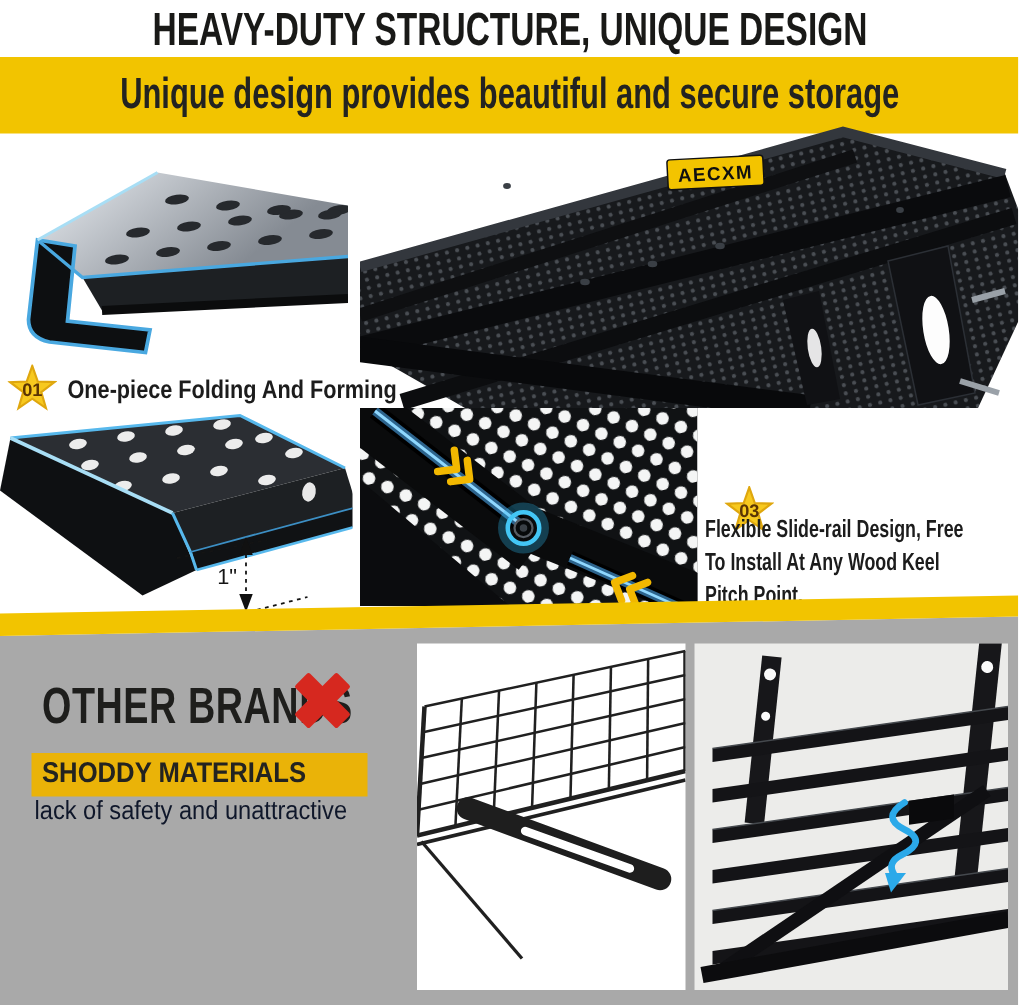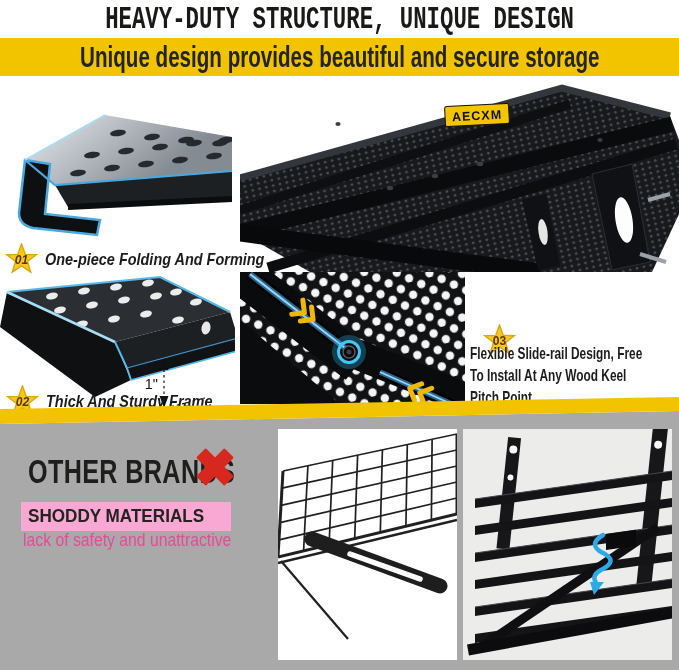--- a/index.html
+++ b/index.html
@@ -1,44 +1,44 @@
 <!DOCTYPE html>
 <html><head>
 <meta charset="utf-8">
 <style>
   html,body{margin:0;padding:0;background:#fff;}
   .page{position:relative;width:679px;height:670px;background:#ffffff;overflow:hidden;
         font-family:"Liberation Sans",sans-serif;}
   .abs{position:absolute;}
   
-  .title-row{position:absolute;top:1px;left:0;width:679px;height:38px;text-align:center;line-height:38px;font-family:Liberation Mono, monospace;}
+  .title-row{position:absolute;top:1px;left:0;width:679px;height:38px;text-align:center;line-height:38px;}
   .title-row span{display:inline-block;font-size:31px;font-weight:bold;color:#191917;
                   transform:scaleX(.72);transform-origin:center;white-space:nowrap;letter-spacing:0;}
-  .banner{position:absolute;top:38px;left:0;width:679px;height:38px;background:#f2c400;
+  .banner{position:absolute;top:38px;left:0;width:679px;height:51px;background:#f2c400;
           display:flex;align-items:center;justify-content:center;}
   .banner span{display:inline-block;font-size:29px;font-weight:bold;color:#232321;
                transform:scaleX(.71);transform-origin:center;white-space:nowrap;}
   
-  .callout{position:absolute;display:flex;align-items:center;gap:7px;font-style:italic;}
+  .callout{position:absolute;display:flex;align-items:center;gap:7px;}
   .callout-text{display:inline-block;font-size:17px;font-weight:bold;color:#1c1c1c;
                 transform:scaleX(.85);transform-origin:left center;white-space:nowrap;}
   .c03-lines{position:absolute;left:470px;top:342px;}
   .c03-lines div{font-size:16.5px;font-weight:bold;color:#1c1c1c;line-height:22px;
                  transform:scaleX(.72);transform-origin:left center;white-space:nowrap;}
   
   .bottom{position:absolute;top:396px;left:0;width:679px;height:274px;}
   .bottom svg.bg{position:absolute;top:0;left:0;}
   .cmp-title{position:absolute;left:28px;top:56px;height:38px;line-height:38px;}
   .cmp-title span{display:inline-block;font-size:34px;font-weight:bold;color:#1e1e1c;
                   transform:scaleX(.74);transform-origin:left center;white-space:nowrap;letter-spacing:.5px;}
   .cross{position:absolute;left:194px;top:50px;}
-  .pt-head{position:absolute;background:#f9a8d4;padding:3px 7px 4px 7px;}
+  .pt-head{position:absolute;background:#eab308;padding:3px 21px 4px 7px;}
   .pt-head span{display:inline-block;font-size:19px;font-weight:bold;color:#232320;
                 transform:scaleX(.9);transform-origin:left center;white-space:nowrap;}
-  .pt-line{position:absolute;font-size:17.5px;color:#ec4899;line-height:23.5px;}
+  .pt-line{position:absolute;font-size:17.5px;color:#0f172a;line-height:23.5px;}
   .pt-line div{transform:scaleX(.9);transform-origin:left center;white-space:nowrap;}
   .photo{position:absolute;}
   .photoE{left:278px;top:33px;width:179px;height:231px;background:#ffffff;}
   .photoF{left:463px;top:33px;width:209px;height:231px;background:#ececea;}
   svg text{font-family:"Liberation Sans",sans-serif;}
 </style>
 </head>
 <body>
 
 <div class="page">
@@ -218,27 +218,20 @@
       <polygon points="17,1 20.8,11.7 32.2,12.1 23.2,19 26.4,29.9 17,23.5 7.6,29.9 10.8,19 1.8,12.1 13.2,11.7" fill="#f7c91f" stroke="#dfa70e" stroke-width="1.5"></polygon>
       <text x="17" y="21.5" text-anchor="middle" font-size="12.5" font-weight="bold" fill="#5a3404">03</text>
     </svg>
   </div>
   <div class="c03-lines">
     <div>Flexible Slide-rail Design, Free</div>
     <div>To Install At Any Wood Keel</div>
     <div>Pitch Point.</div>
   </div>
 
-  <div class="callout" style="left:6px;top:385px">
-    <svg width="33" height="33" viewBox="0 0 34 34">
-      <polygon points="17,1 20.8,11.7 32.2,12.1 23.2,19 26.4,29.9 17,23.5 7.6,29.9 10.8,19 1.8,12.1 13.2,11.7" fill="#f7c91f" stroke="#dfa70e" stroke-width="1.5"></polygon>
-      <text x="17" y="21.5" text-anchor="middle" font-size="12.5" font-weight="bold" fill="#5a3404">02</text>
-    </svg>
-    <span class="callout-text">Thick And Sturdy Frame</span>
-  </div>
 
   <div class="bottom">
     <svg class="bg" width="679" height="274" viewBox="0 0 679 274">
       <polygon points="0,28 679,15 679,274 0,274" fill="#a9a9a9"></polygon>
       <polygon points="0,13 679,1 679,15 0,28" fill="#f2c400"></polygon>
     </svg>
 
     <div class="cmp-title">
       <span>OTHER BRANDS</span>
     </div>

